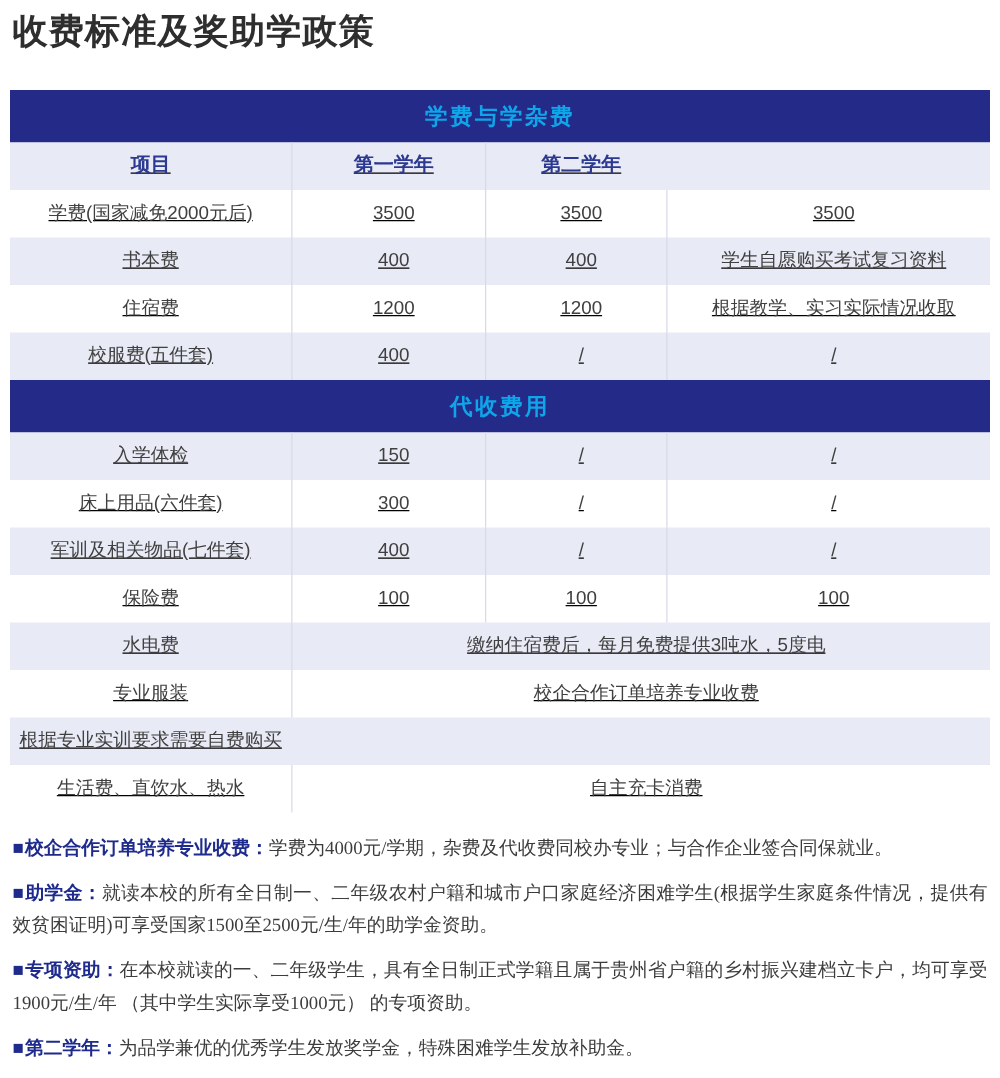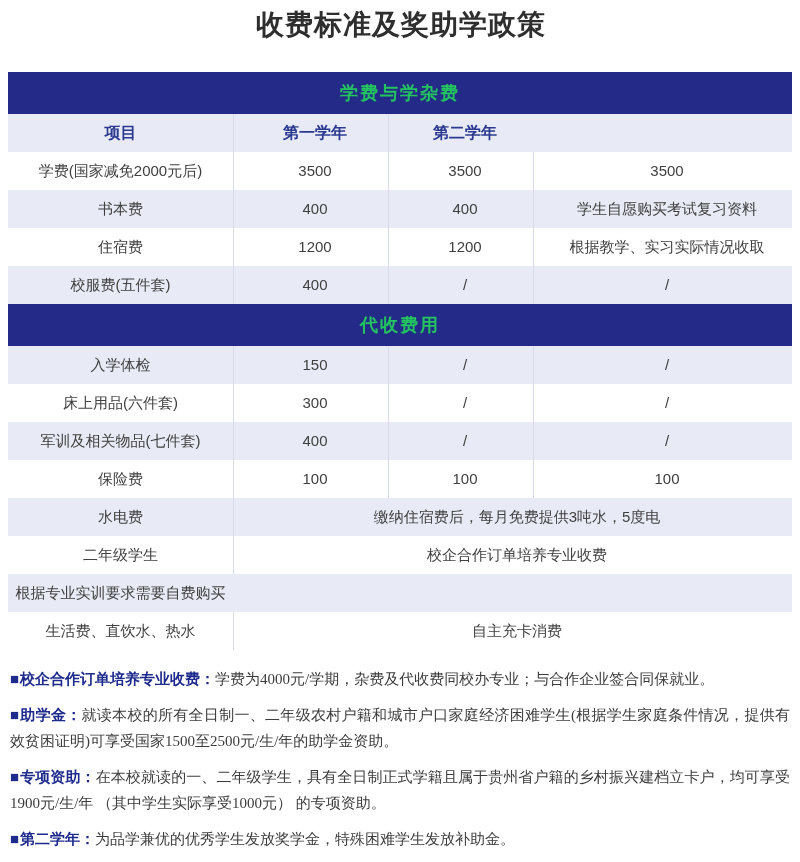--- a/index.html
+++ b/index.html
@@ -11,42 +11,42 @@
   }
   .page { padding: 6px 8px 0 8px; width: 800px; }
 
   .page-title {
     font-size: 28px;
     font-weight: bold;
     color: #2e2e2e;
     letter-spacing: 1px;
     margin: 2px 0 0 2px;
     line-height: 34px;
-    text-align: center;
   }
 
   .fee-table { margin-top: 30px; width: 784px; }
 
   .t-band {
     background: #242a88;
-    color: #22c55e;
+    color: #0ea5e9;
     font-size: 18px;
     font-weight: bold;
     letter-spacing: 2px;
     height: 42px;
     display: flex;
     align-items: center;
     justify-content: center;
   }
 
   .t-row {
     display: grid;
     grid-template-columns: 225px 155px 145px 1fr;
     min-height: 38px;
     background: #ffffff;
+    text-decoration: underline;
   }
   .t-row.span2 { grid-template-columns: 225px 1fr; }
   .t-row.alt { background: #e8ebf6; }
 
   .t-cell {
     display: flex;
     align-items: center;
     justify-content: center;
     text-align: center;
     font-size: 15px;
@@ -147,21 +147,21 @@
       <div class="t-cell">100</div>
       <div class="t-cell">100</div>
     </div>
 
     <div class="t-row span2 alt">
       <div class="t-cell">水电费</div>
       <div class="t-cell">缴纳住宿费后，每月免费提供3吨水，5度电</div>
     </div>
 
     <div class="t-row span2">
-      <div class="t-cell">二年级学生</div>
+      <div class="t-cell">专业服装</div>
       <div class="t-cell">校企合作订单培养专业收费</div>
     </div>
 
     <div class="t-row span2 alt">
       <div class="t-cell">根据专业实训要求需要自费购买</div>
     </div>
 
     <div class="t-row span2">
       <div class="t-cell">生活费、直饮水、热水</div>
       <div class="t-cell">自主充卡消费</div>

